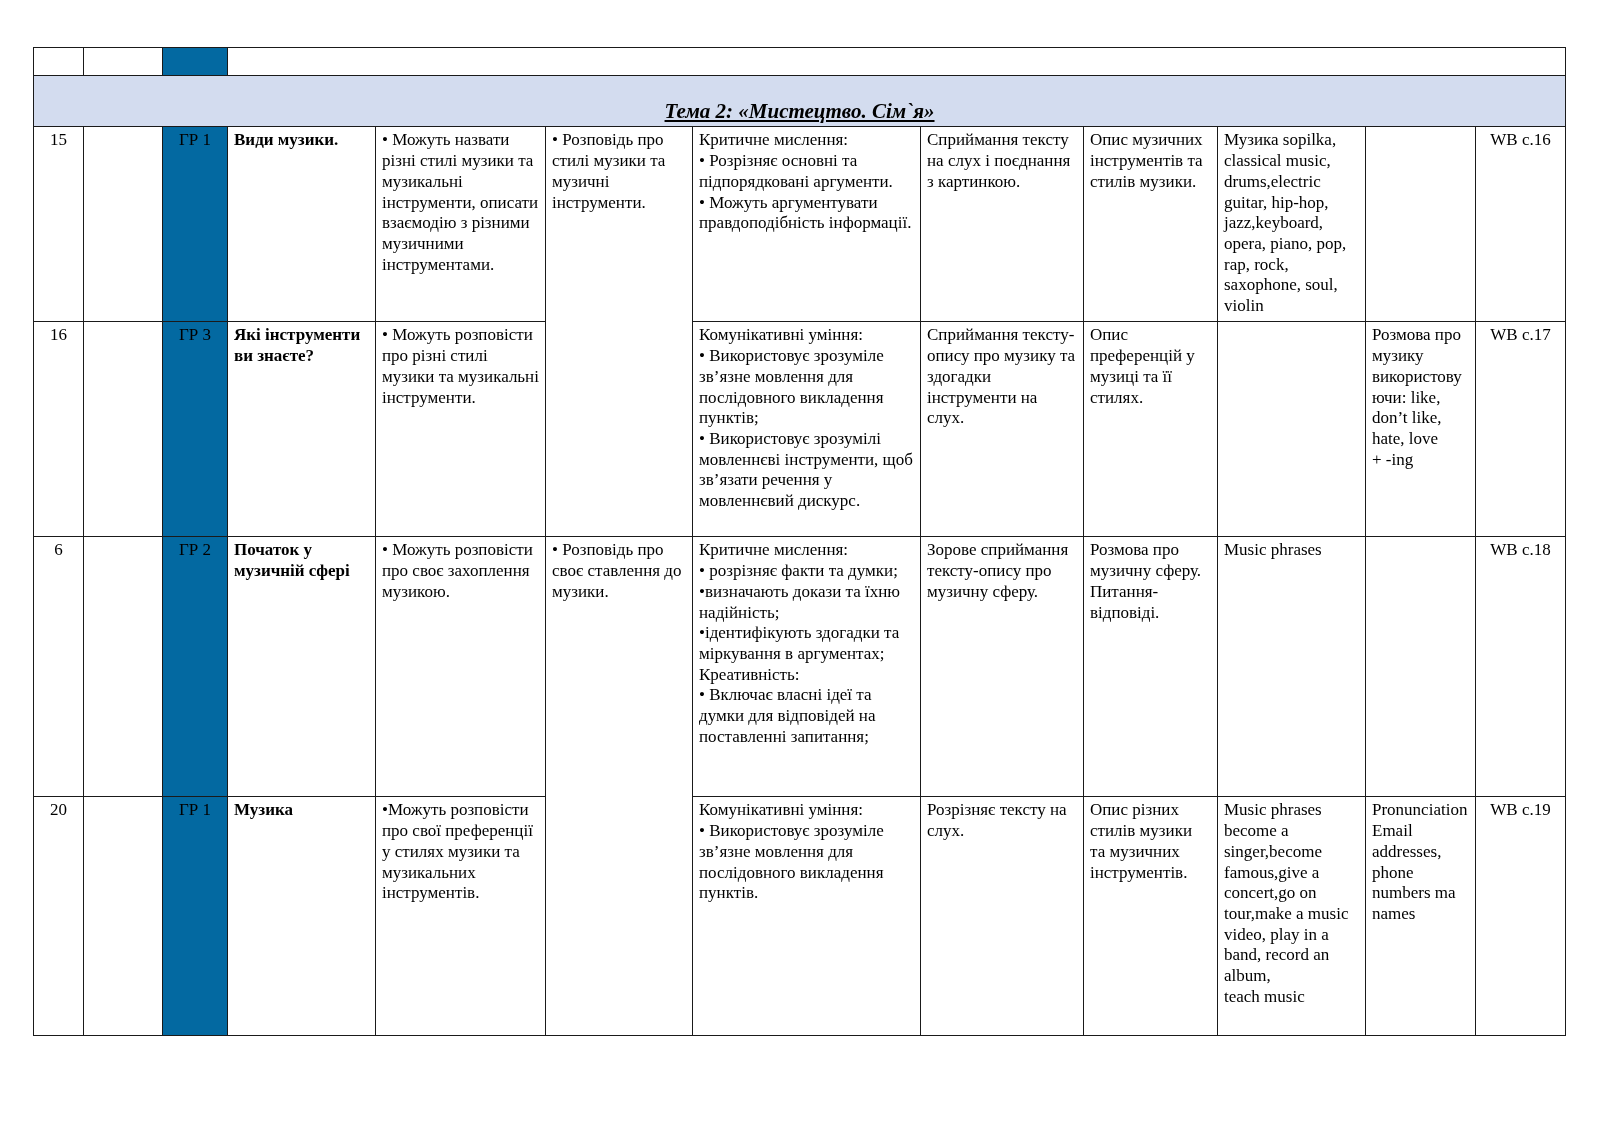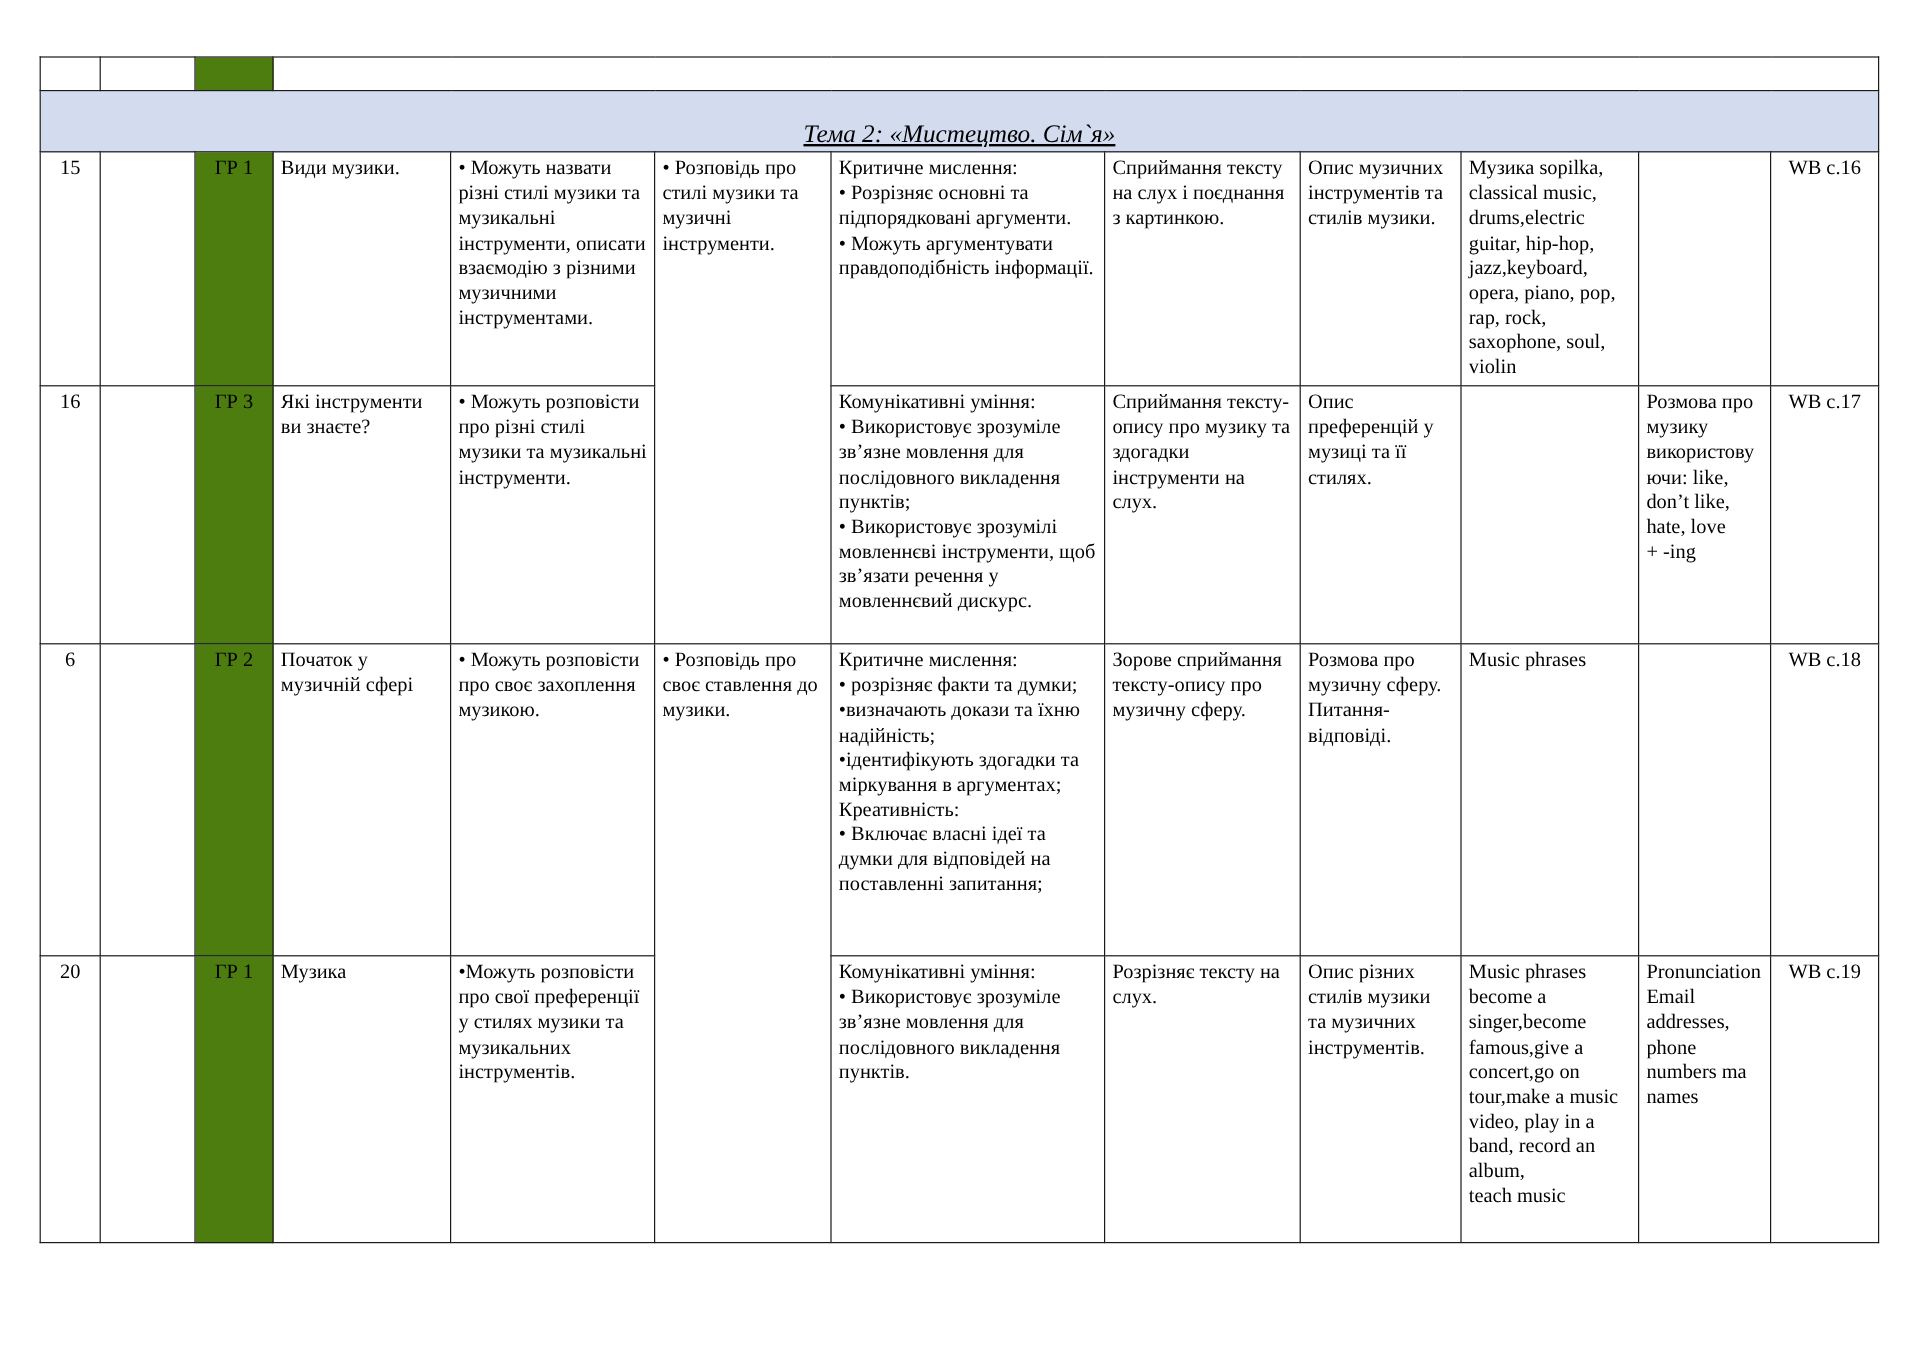--- a/index.html
+++ b/index.html
@@ -19,32 +19,32 @@
     border:1px solid #1a1a1a;
     vertical-align:top;
     padding:3px 6px 4px 6px;
     font-size:17px;
     line-height:1.22;
     white-space:pre-line;
     overflow-wrap:break-word;
     word-break:break-word;
   }
   td.c-num{text-align:center;}
-  td.c-group{background:#4d7c0f;text-align:center;}
-  td.c-topic{font-weight:normal;}
+  td.c-group{background:#0369a1;text-align:center;}
+  td.c-topic{font-weight:bold;}
   td.c-wb{vertical-align:middle;text-align:center;}
   tr.title-row td{
     background:#d3dcef;
     text-align:center;
     vertical-align:middle;
     padding:2px 0;
   }
   .title-text{
     font-size:21px;
-    font-weight:normal;
+    font-weight:bold;
     font-style:italic;
     text-decoration:underline;
     white-space:normal;
   }
   .it{white-space:pre-line;}
   .rg{white-space:pre-line;}
 </style>
 </head>
 <body>
 

